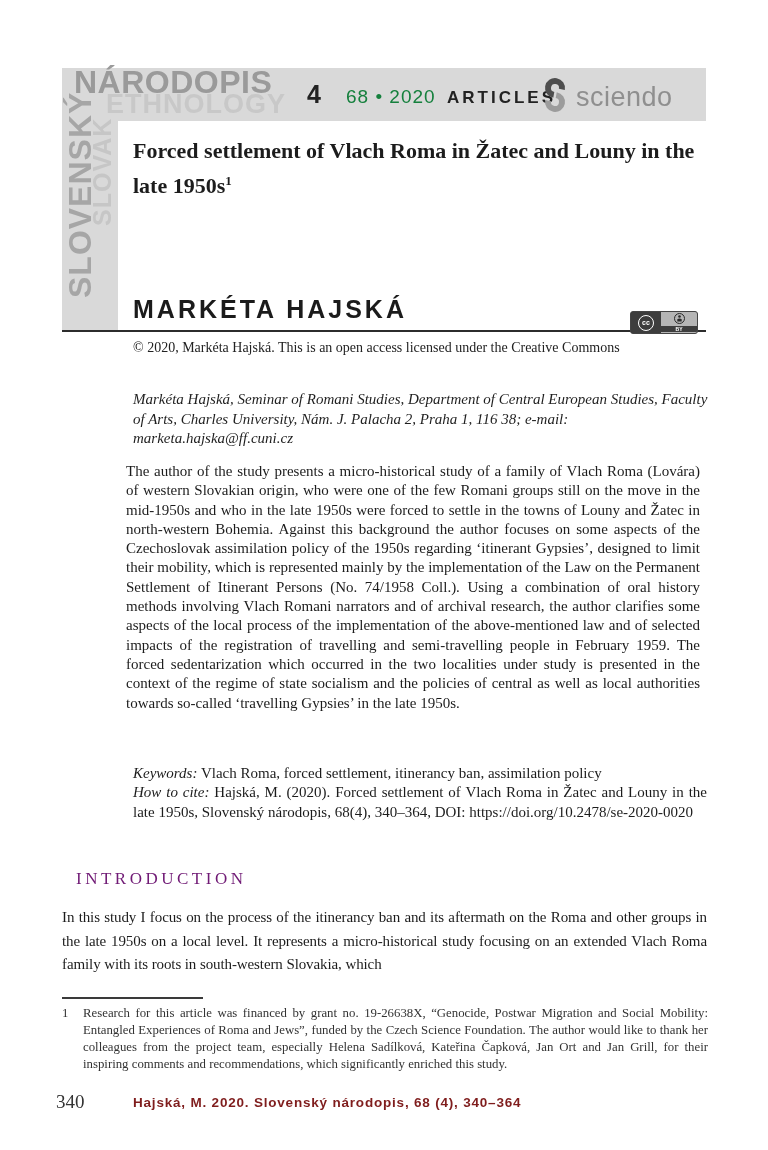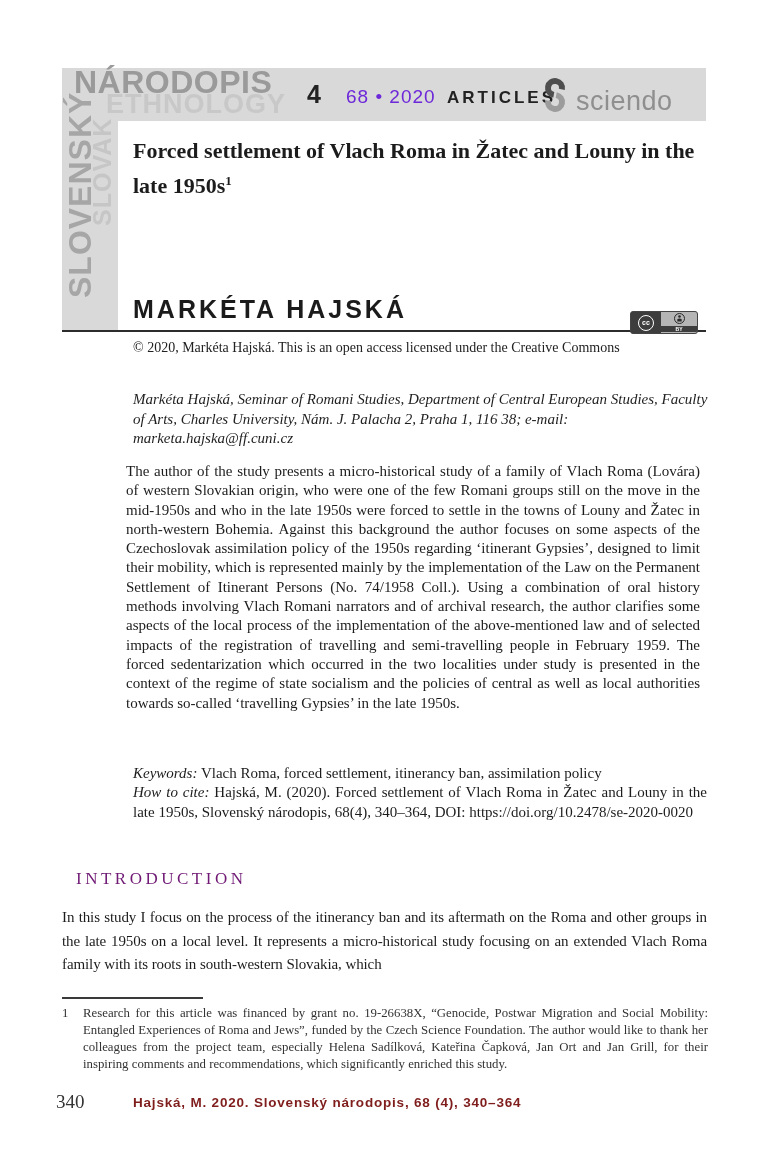--- a/index.html
+++ b/index.html
@@ -23,25 +23,25 @@
     font-size:27px; color:#c8c8c8; letter-spacing:1px; white-space:nowrap;
   }
   .v-text { position:absolute; transform:rotate(-90deg); transform-origin:left top;
     font-family:"Liberation Sans", sans-serif; font-weight:bold; white-space:nowrap; z-index:1; }
   .v-slovensky { left:62px; top:298px; width:212px; font-size:32px; color:#a6a6a6; letter-spacing:1px; }
   .v-slovak    { left:88px; top:226px; width:120px; font-size:25px; color:#c6c6c6; letter-spacing:1px; }
 
   .issue-number { position:absolute; left:307px; top:80px; font-family:"Liberation Sans", sans-serif;
     font-weight:bold; font-size:25px; color:#222; }
   .volume-year { position:absolute; left:346px; top:86px; font-family:"Liberation Sans", sans-serif;
-    font-size:19px; color:#6d28d9; letter-spacing:1px; }
+    font-size:19px; color:#15803d; letter-spacing:1px; }
   .section-label { position:absolute; left:447px; top:88px; font-family:"Liberation Sans", sans-serif;
     font-weight:bold; font-size:17px; color:#222; letter-spacing:3px; }
 
-  .sciendo { position:absolute; left:540px; top:77px; display:flex; align-items:flex-end; }
+  .sciendo { position:absolute; left:540px; top:77px; display:flex; align-items:center; }
   .sciendo-text { font-family:"Liberation Sans", sans-serif; font-size:27px; color:#8f8f8f;
     margin-left:6px; letter-spacing:0.5px; }
 
   
   .article-title {
     position:absolute; left:133px; top:136px; width:566px;
     font-size:22px; font-weight:600; line-height:30px; color:#1c1c1c;
   }
   .article-title sup { font-size:13px; }
   .author-name {

